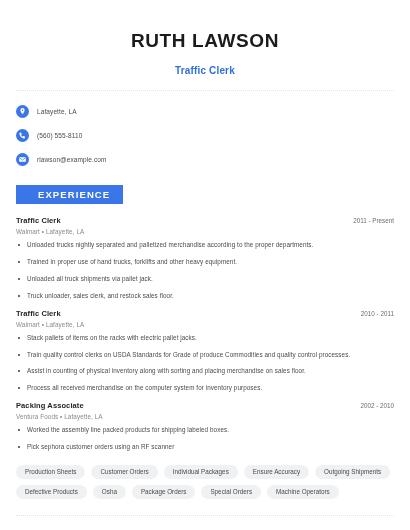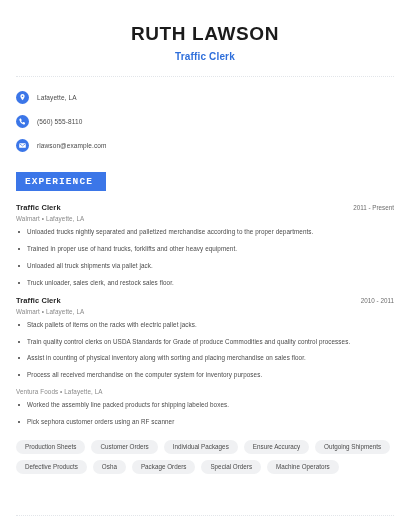--- a/index.html
+++ b/index.html
@@ -26,21 +26,21 @@
   
   .header {
     text-align: center;
     padding-top: 18px;
   }
   .name {
     font-size: 19px;
     font-weight: bold;
     letter-spacing: 0.6px;
     color: #1b1b1b;
-    margin: 5px;
+    margin: 12px;
     line-height: 1.2;
   }
   .job-title {
     font-size: 10px;
     font-weight: bold;
     color: #2f6fdb;
     margin-top: 5px;
     letter-spacing: 0.15px;
   }
 
@@ -78,23 +78,22 @@
 
   
   .section { margin-top: 14px; }
   .section-badge {
     display: inline-block;
     background: #3b76e8;
     color: #ffffff;
     font-size: 9.5px;
     font-weight: bold;
     letter-spacing: 1.1px;
-    padding: 5px 13px 5px 9px;
+    padding: 5px 13px 5px 22px;
     line-height: 1;
-    font-family: Liberation Mono, monospace;
   }
 
   
   .jobs { margin-top: 12px; }
   .job { margin-bottom: 2px; }
   .job-head {
     display: flex;
     justify-content: space-between;
     align-items: baseline;
   }
@@ -237,20 +236,24 @@
         <div class="job-meta">Walmart • Lafayette, LA</div>
         <ul class="bullets">
           <li>Stack pallets of items on the racks with electric pallet jacks.</li>
           <li>Train quality control clerks on USDA Standards for Grade of produce Commodities and quality control processes.</li>
           <li>Assist in counting of physical inventory along with sorting and placing merchandise on sales floor.</li>
           <li>Process all received merchandise on the computer system for inventory purposes.</li>
         </ul>
       </div>
 
       <div class="job">
+        <div class="job-head">
+          <span class="job-role">Packing Associate</span>
+          <span class="job-dates">2002 - 2010</span>
+        </div>
         <div class="job-meta">Ventura Foods • Lafayette, LA</div>
         <ul class="bullets">
           <li>Worked the assembly line packed products for shipping labeled boxes.</li>
           <li>Pick sephora customer orders using an RF scanner</li>
         </ul>
       </div>
 
     </div>
   </div>
 

